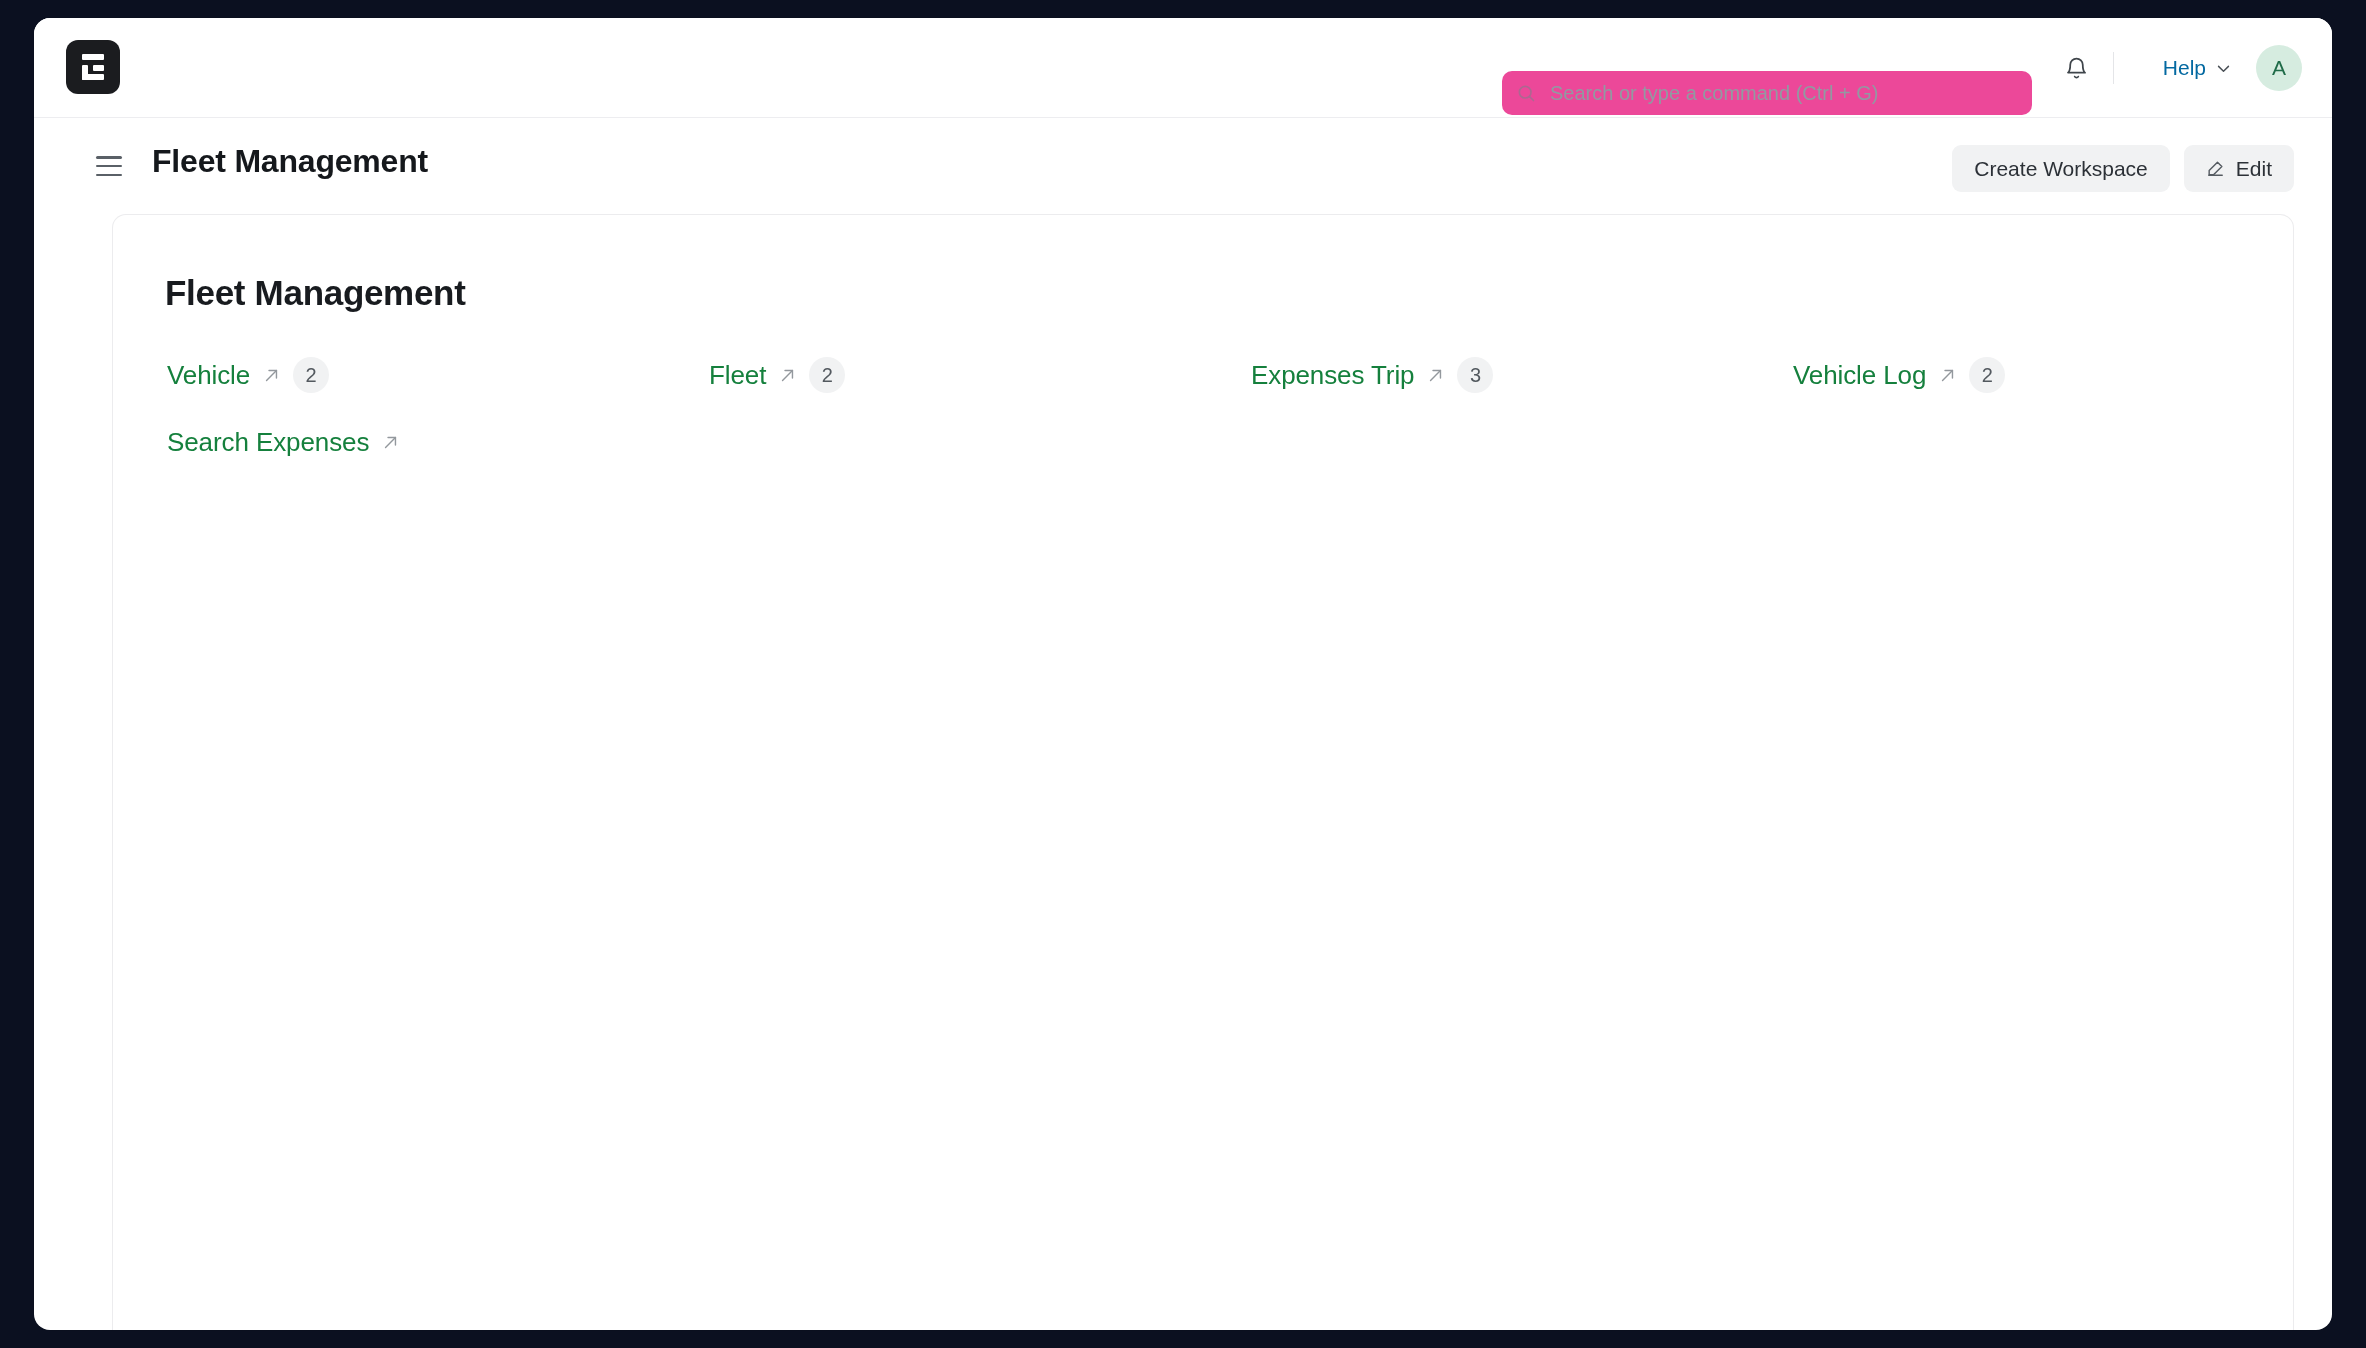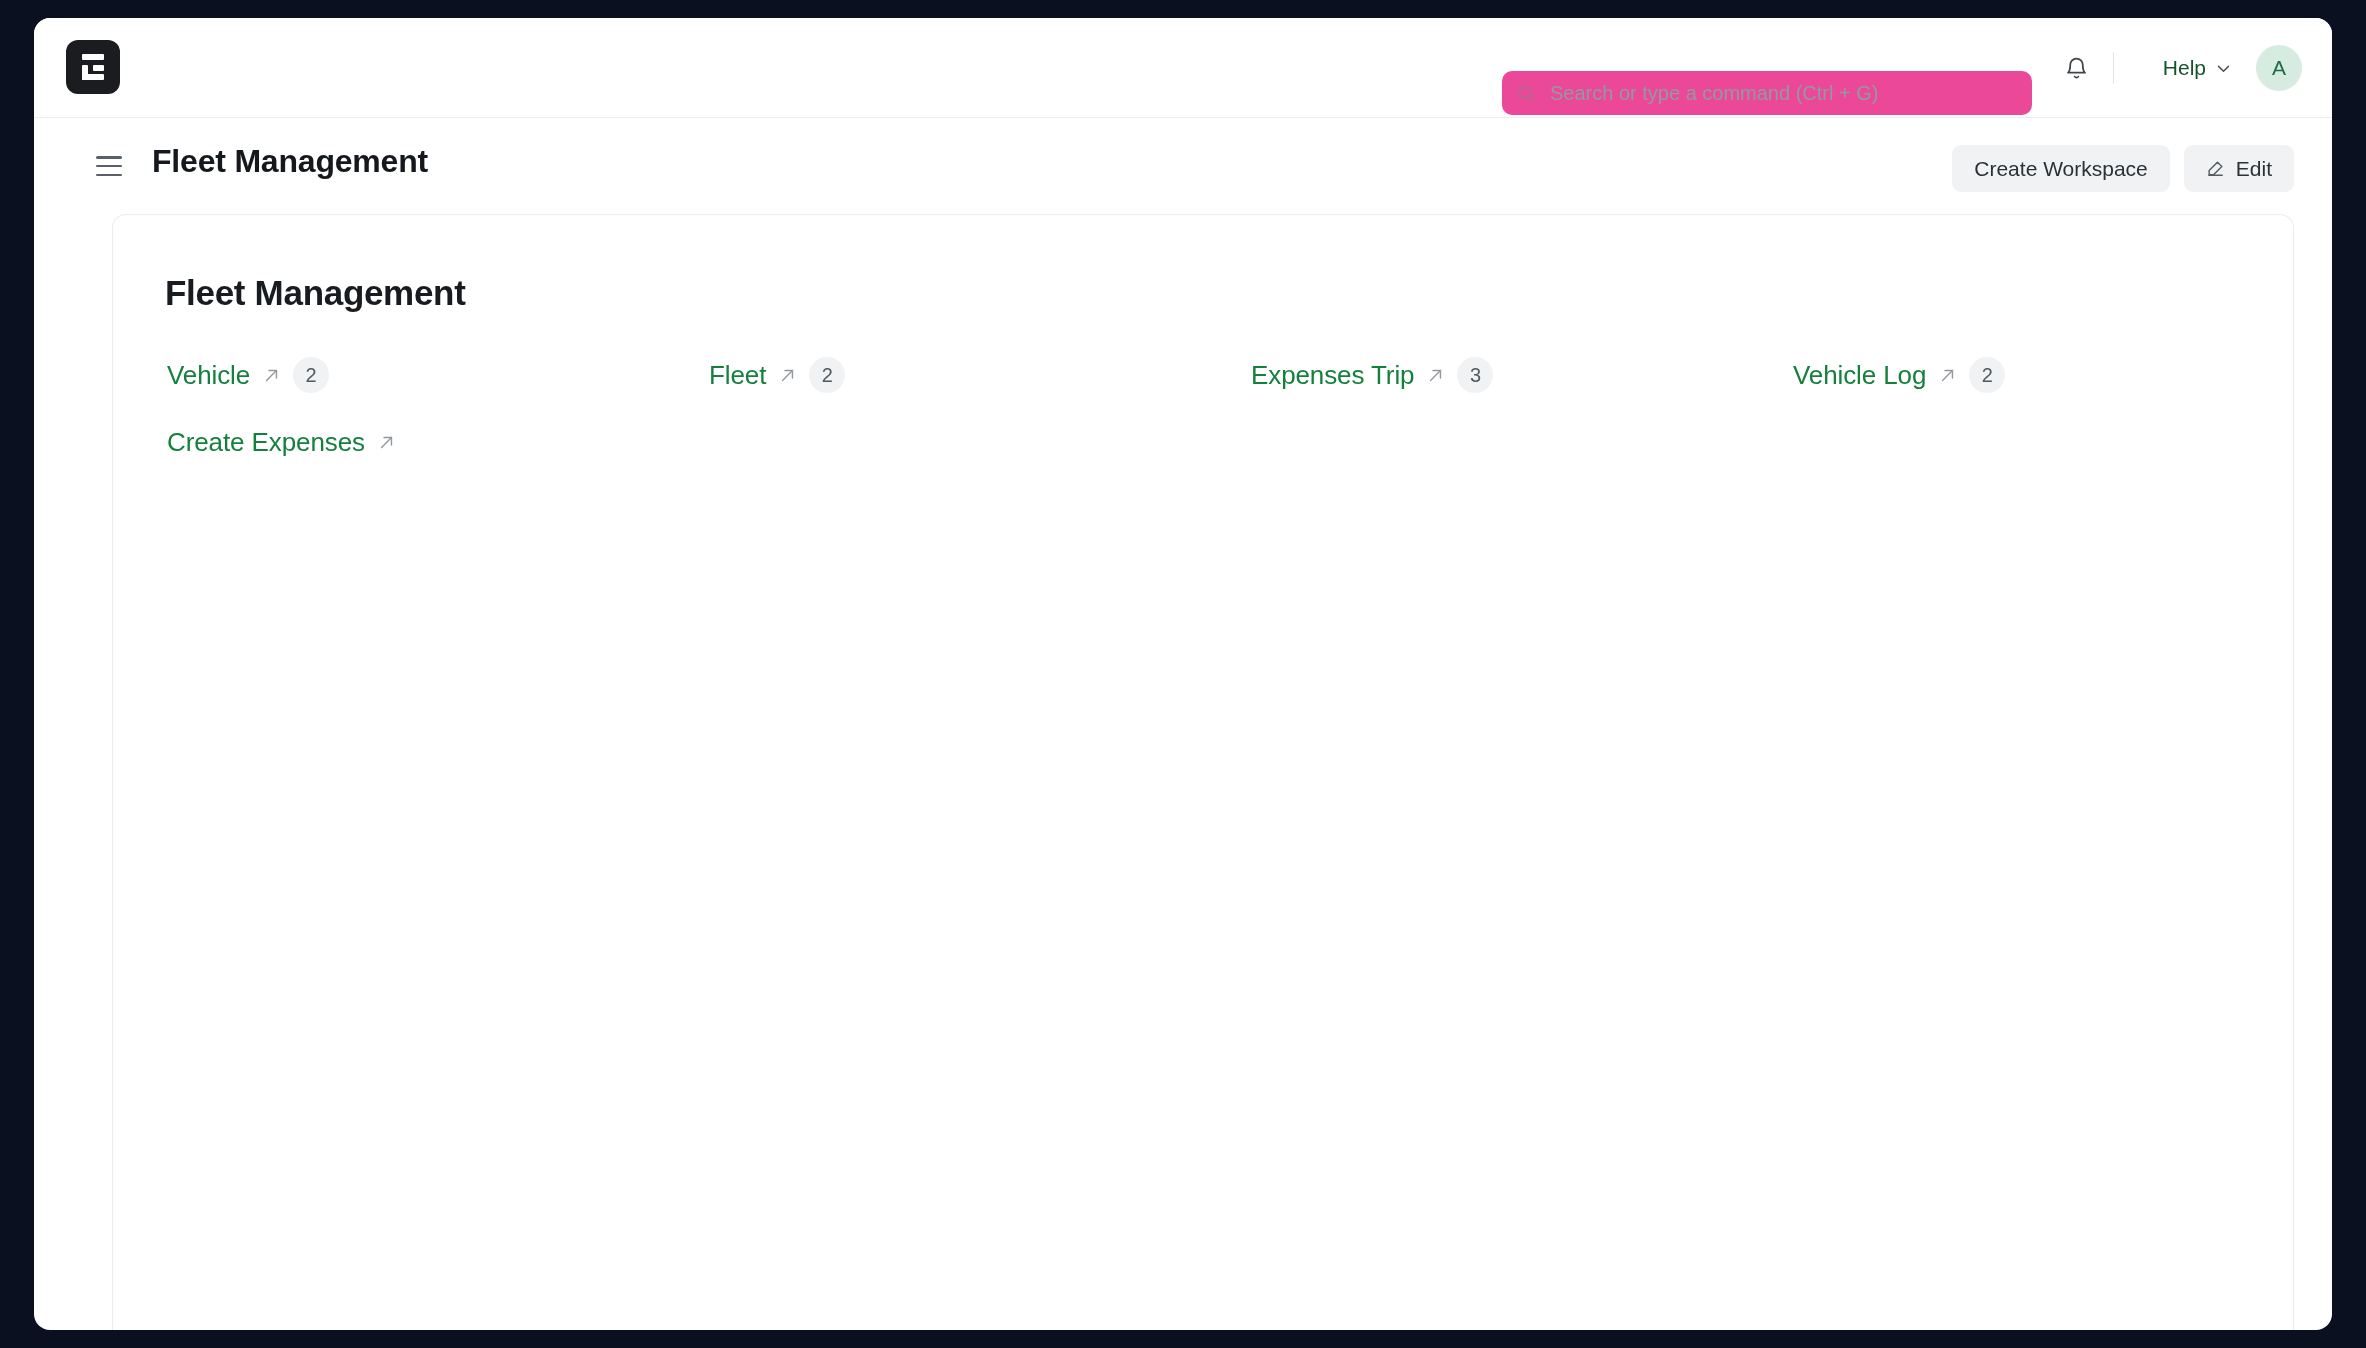--- a/index.html
+++ b/index.html
@@ -151,21 +151,21 @@
     display: flex;
     align-items: center;
     gap: 9px;
     cursor: pointer;
     padding: 6px 8px;
     border-radius: 8px;
     margin-right: 16px;
   }
   #help-menu .help-label {
     font-size: 21px;
-    color: #14532d;
+    color: #0369a1;
     margin-left: 23px;
   }
   #avatar {
     width: 46px; height: 46px;
     border-radius: 50%;
     background: #d6ece0;
     color: #1f6b48;
     display: flex;
     align-items: center;
     justify-content: center;
@@ -401,21 +401,21 @@
             </div>
             <div class="shortcut-item">
               <span class="shortcut-label">Vehicle Log</span>
               <svg class="shortcut-arrow" viewBox="0 0 24 24" fill="none" stroke="#61686f" stroke-width="2" stroke-linecap="round" stroke-linejoin="round">
                 <line x1="5" y1="19" x2="19" y2="5"></line>
                 <polyline points="8.5 5 19 5 19 15.5"></polyline>
               </svg>
               <span class="shortcut-badge">2</span>
             </div>
             <div class="shortcut-item">
-              <span class="shortcut-label">Create Expenses</span>
+              <span class="shortcut-label">Search Expenses</span>
               <svg class="shortcut-arrow" viewBox="0 0 24 24" fill="none" stroke="#61686f" stroke-width="2" stroke-linecap="round" stroke-linejoin="round">
                 <line x1="5" y1="19" x2="19" y2="5"></line>
                 <polyline points="8.5 5 19 5 19 15.5"></polyline>
               </svg>
             </div>
           </div>
       </div>
     </div>
 
   </div>

